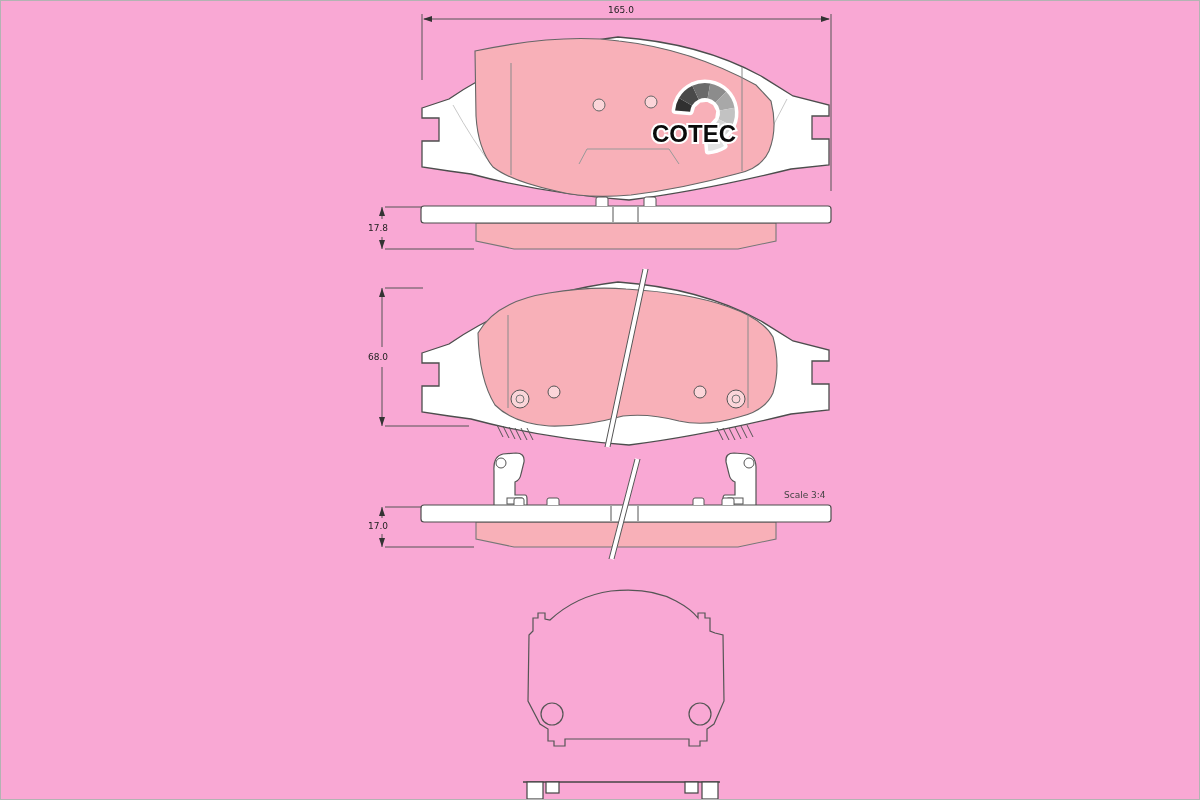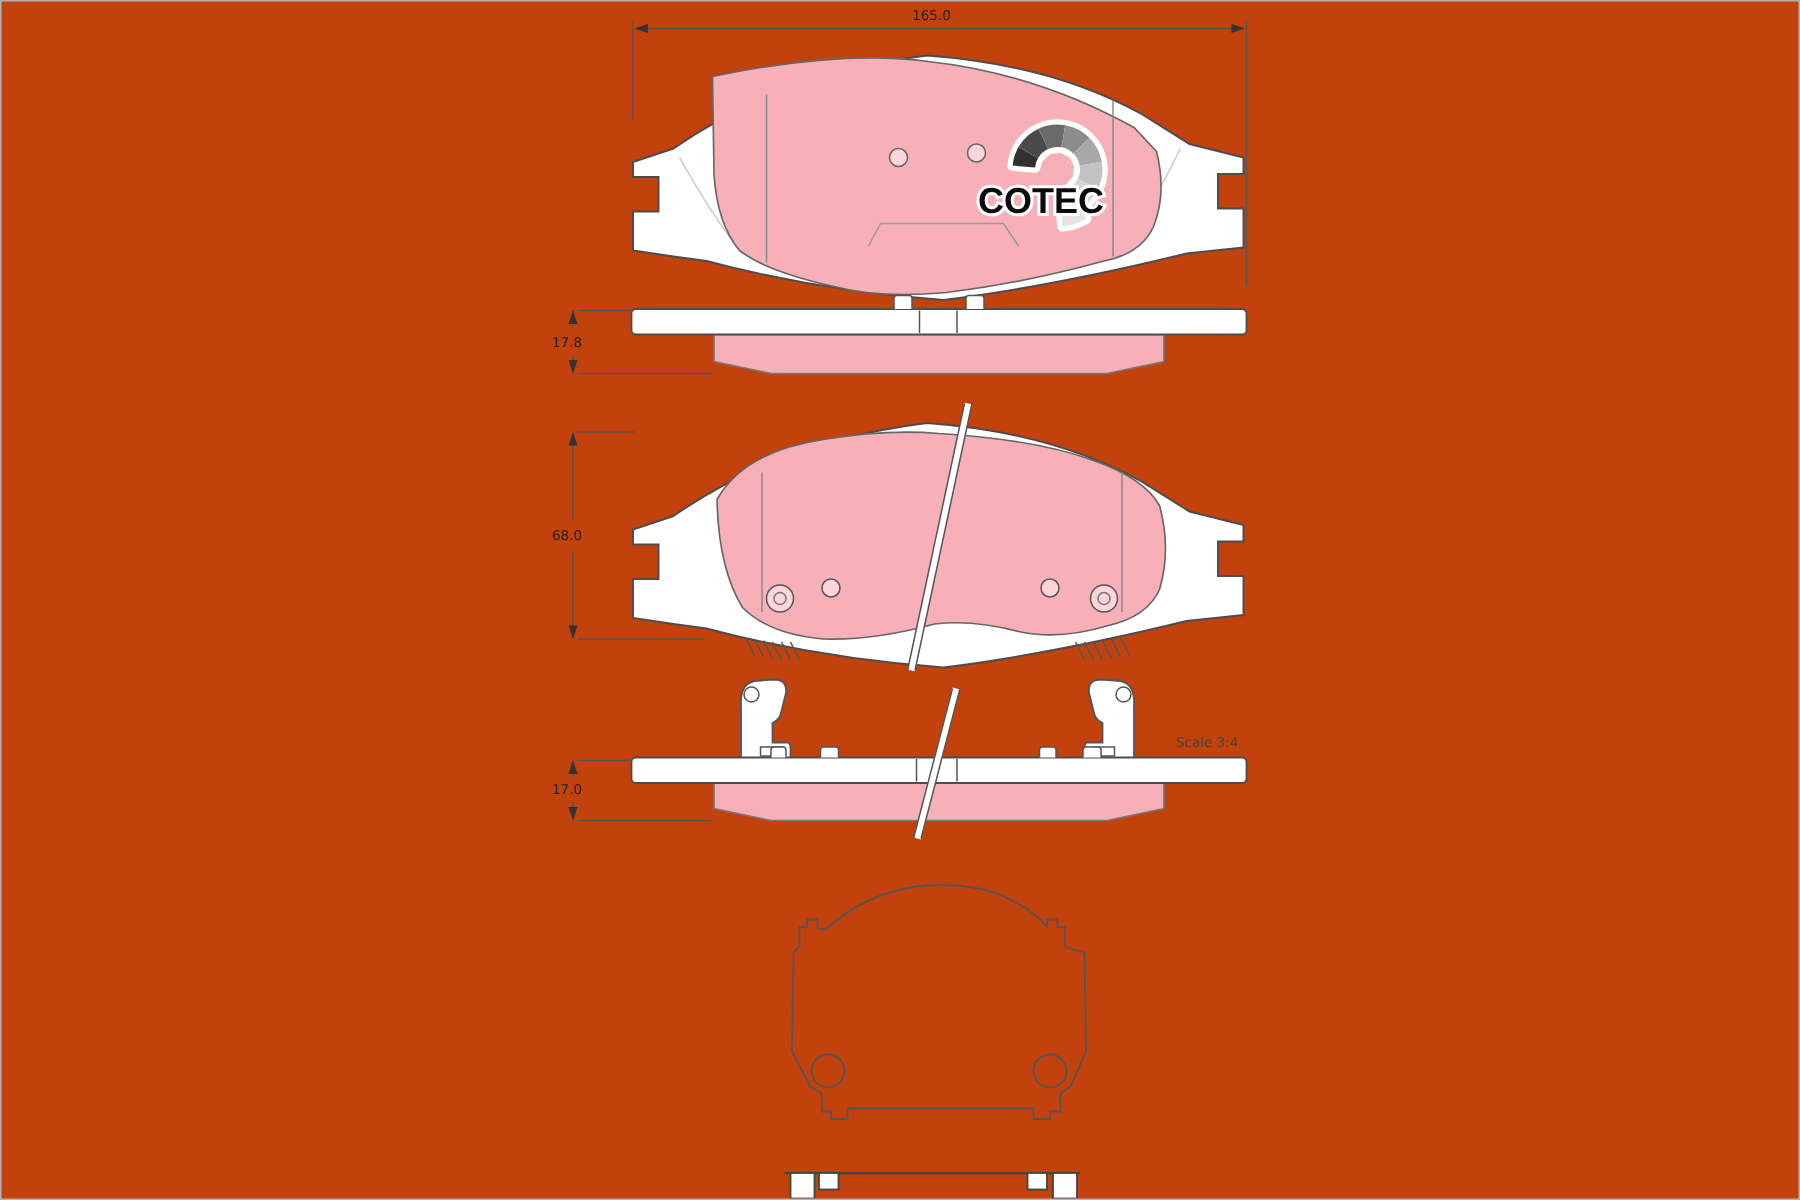--- a/index.html
+++ b/index.html
@@ -1,18 +1,18 @@
 <!DOCTYPE html>
 <html><head>
 <meta charset="utf-8">
 <style>
   html,body{margin:0;padding:0;background:#fff;}
   .frame{
     position:relative;width:1198px;height:798px;
-    border:1px solid #b3b3b3;background:#c2410c;overflow:hidden;
+    border:1px solid #b3b3b3;background:#f9a8d4;overflow:hidden;
     font-family:"Liberation Sans", sans-serif;
   }
   svg{display:block}
   .dim-text{font-family:"DejaVu Sans", sans-serif;font-size:9px;fill:#222;}
   .scale-text{font-family:"DejaVu Sans", sans-serif;font-size:9px;fill:#444;}
   .logo-text{
     font-family:"Liberation Sans", sans-serif;font-size:24px;font-weight:700;
     fill:#0b0b0b;stroke:#ffffff;stroke-width:4px;paint-order:stroke;letter-spacing:0px;
   }
 </style>

